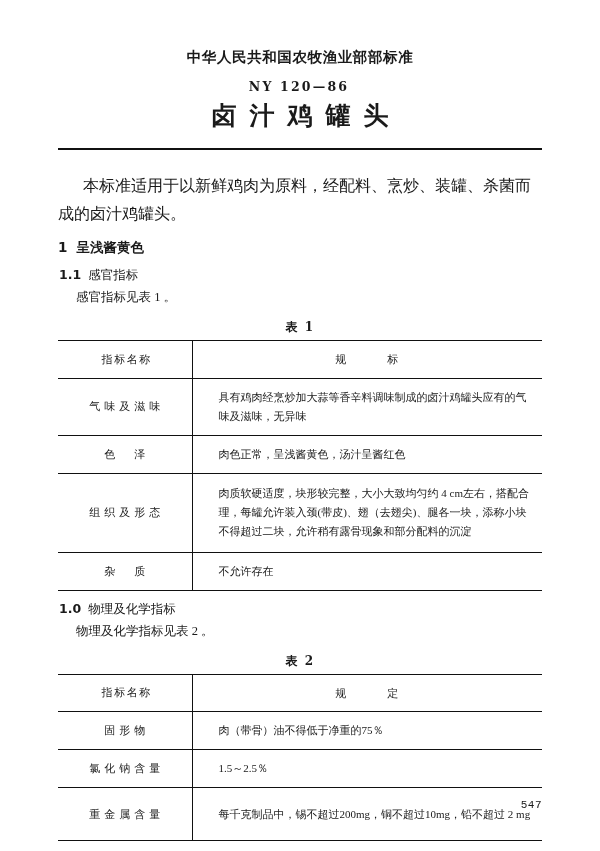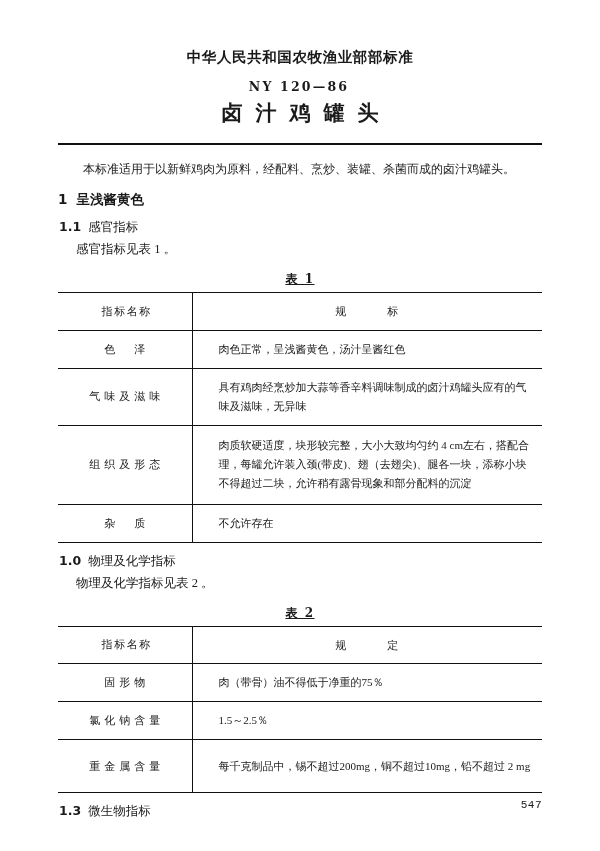--- a/index.html
+++ b/index.html
@@ -45,36 +45,36 @@
   .std-no {
     display: inline-block;
     font-family: "DejaVu Serif", "Liberation Serif", serif;
     font-size: 12.5px;
     font-weight: bold;
     letter-spacing: 2.2px;
   }
   .doc-title {
     margin-top: 4px;
     text-align: center;
-    font-size: 21px;
+    font-size: 25px;
     font-weight: bold;
     letter-spacing: 13px;
     padding-left: 13px;
     font-family: "DejaVu Sans", "Liberation Sans", sans-serif;
   }
   .rule-top {
     margin-top: 16px;
     border-top: 2.2px solid #111;
     height: 0;
   }
 
   
   .scope {
-    margin-top: 14px;
-    font-size: 12px;
+    margin-top: 22px;
+    font-size: 16px;
     line-height: 1.75;
     text-indent: 25px;
   }
   .sec-h1 {
     margin-top: 11px;
     font-size: 13.5px;
     font-weight: bold;
     font-family: "DejaVu Sans", "Liberation Sans", sans-serif;
   }
   .sec-h1 .num { margin-right: 9px; }
@@ -93,21 +93,20 @@
   }
 
   
   .tbl-caption {
     margin-top: 12px;
     text-align: center;
     font-size: 12px;
     font-weight: bold;
     letter-spacing: 1.5px;
     font-family: "DejaVu Serif", "Liberation Serif", serif;
-    text-decoration: underline;
   }
   table.std {
     margin-top: 4px;
     width: 484px;
     border-collapse: collapse;
     table-layout: fixed;
     font-size: 11px;
   }
   table.std col.c1 { width: 134px; }
   table.std col.c2 { width: 350px; }
@@ -188,26 +187,26 @@
           <col class="c2">
         </colgroup>
       <tbody>
         <tr class="head">
           <td class="name">指标名称</td>
           <td class="val">
             <span>规</span><span class="sp"></span><span>标</span>
           </td>
         </tr>
         <tr>
+          <td class="name tall2">气味及滋味</td>
+          <td class="val tall2">具有鸡肉经烹炒加大蒜等香辛料调味制成的卤汁鸡罐头应有的气味及滋味，无异味</td>
+        </tr>
+        <tr>
           <td class="name">色　泽</td>
           <td class="val">肉色正常，呈浅酱黄色，汤汁呈酱红色</td>
-        </tr>
-        <tr>
-          <td class="name tall2">气味及滋味</td>
-          <td class="val tall2">具有鸡肉经烹炒加大蒜等香辛料调味制成的卤汁鸡罐头应有的气味及滋味，无异味</td>
         </tr>
         <tr>
           <td class="name tall">组织及形态</td>
           <td class="val tall">肉质软硬适度，块形较完整，大小大致均匀约 4 cm左右，搭配合理，每罐允许装入颈(带皮)、翅（去翅尖)、腿各一块，添称小块不得超过二块，允许稍有露骨现象和部分配料的沉淀</td>
         </tr>
         <tr>
           <td class="name">杂　质</td>
           <td class="val">不允许存在</td>
         </tr>
       </tbody>

